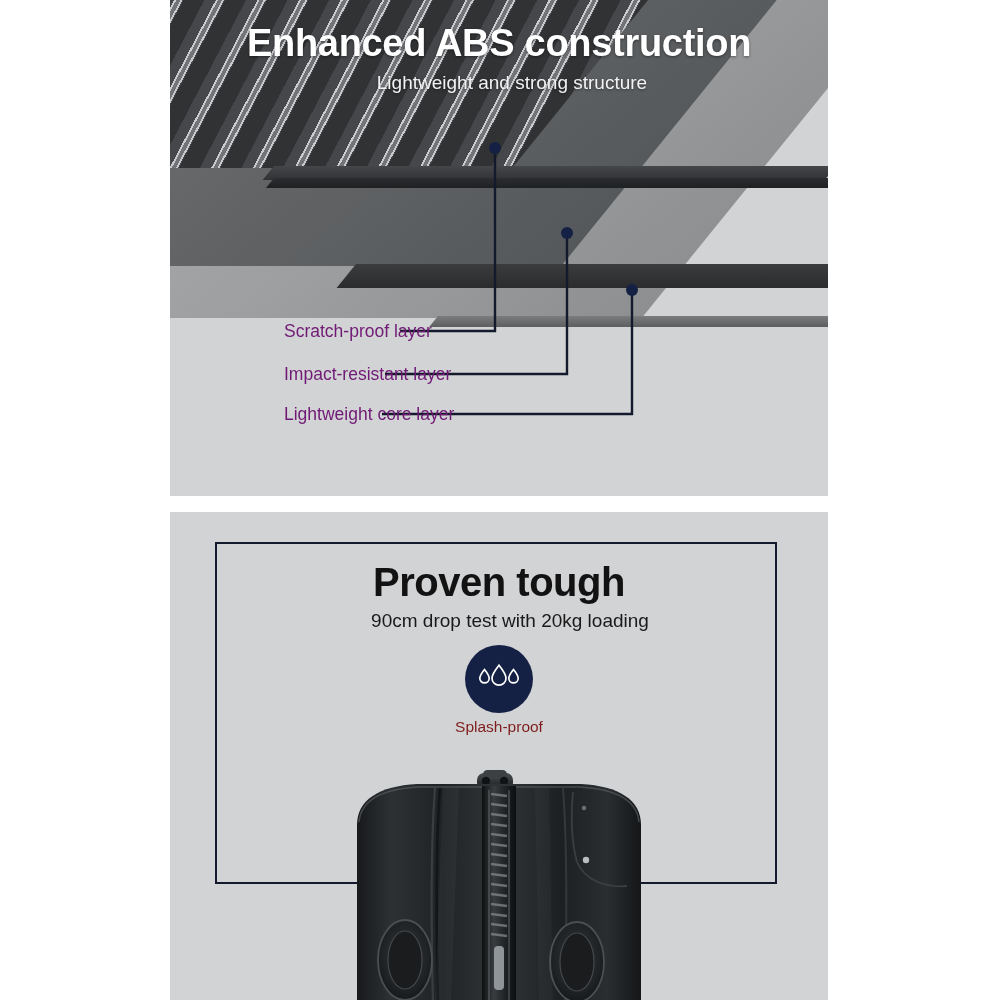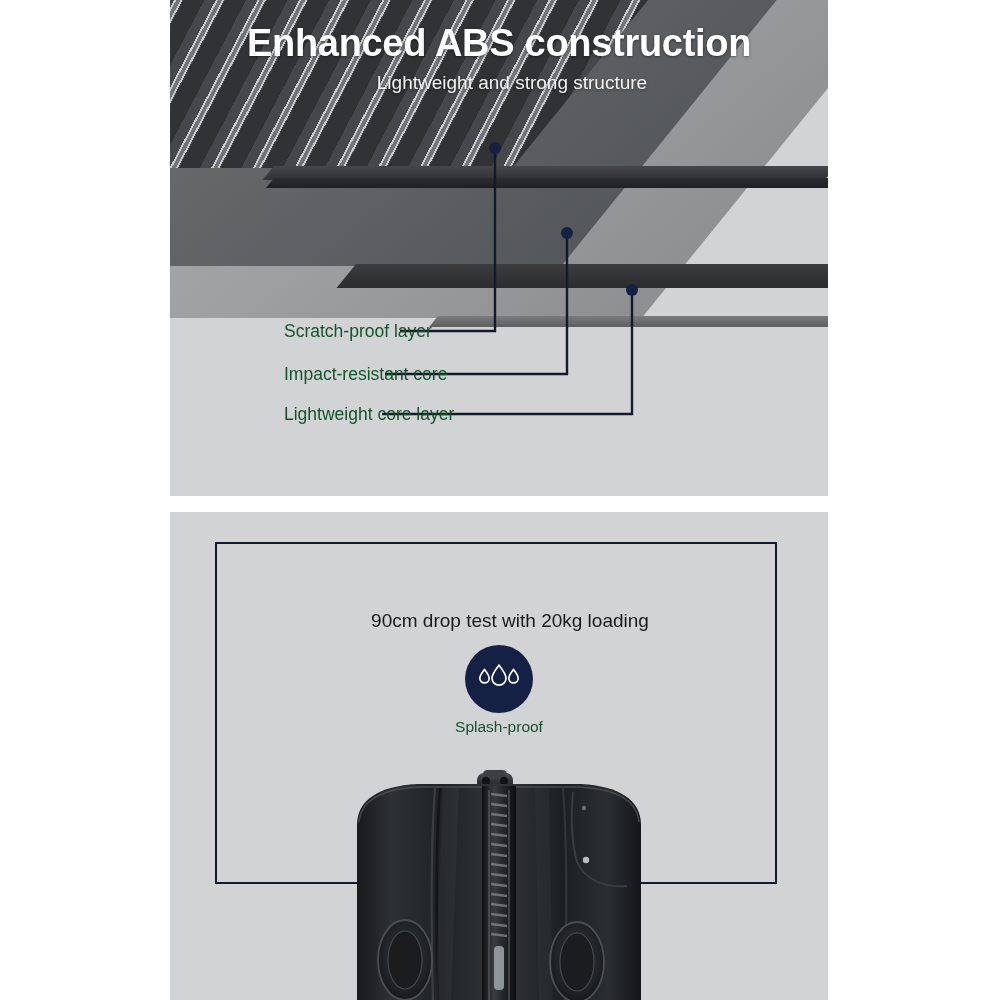--- a/index.html
+++ b/index.html
@@ -105,21 +105,21 @@
     color: #f2f2f2;
     font-size: 19px;
     text-shadow: 0 1px 3px rgba(0,0,0,0.4);
     padding-left: 26px;
   }
 
   
   .callout-svg { position: absolute; left: 0; top: 0; width: 658px; height: 496px; }
   .callout-label {
     position: absolute;
-    color: #14532d;
+    color: #701a75;
     font-size: 17.5px;
     white-space: nowrap;
     transform: translateY(-50%);
   }
 
   
   .frame {
     position: absolute;
     left: 45px; top: 30px;
     width: 562px; height: 342px;
@@ -148,21 +148,21 @@
   }
   .feature { width: 96px; text-align: center; }
   .badge {
     width: 68px; height: 68px; border-radius: 50%;
     background: #152144;
     margin: 0 auto 6px auto;
     display: flex; align-items: center; justify-content: center;
   }
   .badge.inverse { background: transparent; }
   .feature-label {
-    color: #14532d;
+    color: #7f1d1d;
     font-size: 15.5px;
     line-height: 1.06;
     white-space: pre-line;
   }
 
   
   .case-wrap {
     position: absolute;
     left: 50%; transform: translateX(-50%);
     top: 258px;
@@ -194,31 +194,32 @@
         <path d="M462,290 L462,414 L212,414"></path>
       </g>
       <g fill="#152144">
         <circle cx="325" cy="148" r="6"></circle>
         <circle cx="397" cy="233" r="6"></circle>
         <circle cx="462" cy="290" r="6"></circle>
       </g>
     </svg>
 
     <div class="callout-label" style="left:114px; top:331px;">Scratch-proof layer</div>
-    <div class="callout-label" style="left:114px; top:374px;">Impact-resistant core</div>
+    <div class="callout-label" style="left:114px; top:374px;">Impact-resistant layer</div>
     <div class="callout-label" style="left:114px; top:414px;">Lightweight core layer</div>
 
     <div class="hero-title">Enhanced ABS construction</div>
     <div class="hero-sub">Lightweight and strong structure</div>
   </div>
 
   <div class="panel" id="panel-bottom">
 
     <div class="frame"></div>
 
+    <div class="tough-title">Proven tough</div>
     <div class="tough-sub">90cm drop test with 20kg loading</div>
 
     <div class="features">
 
       <div class="feature">
         <div class="badge">
           <svg width="48" height="34" viewBox="0 0 48 34">
             <g fill="none" stroke="#ffffff" stroke-width="1.7">
               <path d="M9.5,7.5 C12.6,11.4 14.2,13.8 14.2,16.2 C14.2,18.9 12.1,20.9 9.5,20.9 C6.9,20.9 4.8,18.9 4.8,16.2 C4.8,13.8 6.4,11.4 9.5,7.5 Z"></path>
               <path d="M24,3.2 C28.6,9.0 31.0,12.6 31.0,16.2 C31.0,20.2 27.9,23.2 24,23.2 C20.1,23.2 17.0,20.2 17.0,16.2 C17.0,12.6 19.4,9.0 24,3.2 Z"></path>

